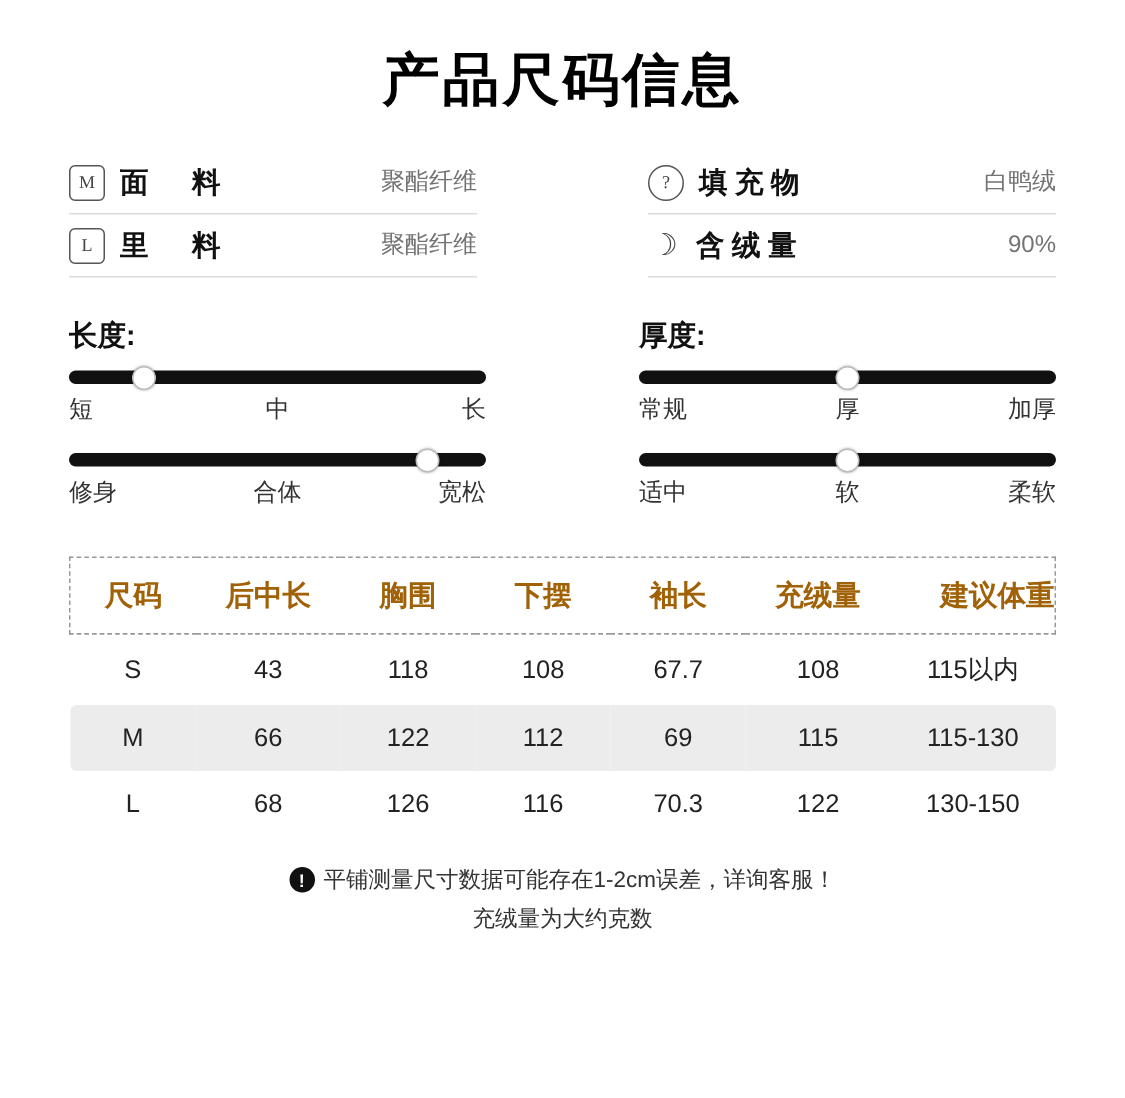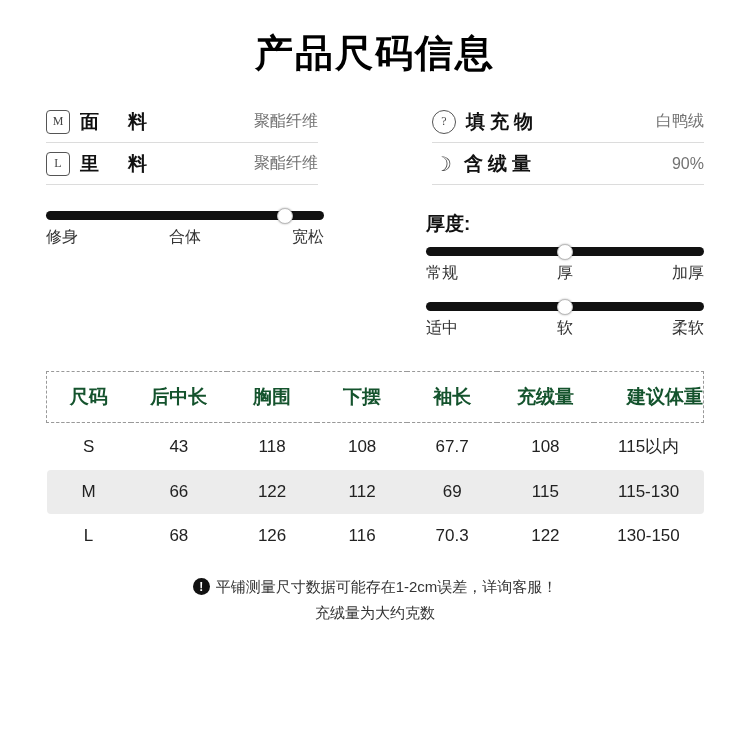--- a/index.html
+++ b/index.html
@@ -137,21 +137,21 @@
     margin: 14px 46px 0 46px;
   }
   .size-table {
     width: 100%;
     border-collapse: collapse;
     table-layout: fixed;
   }
   .size-table thead th {
     font-size: 19px;
     font-weight: bold;
-    color: #14532d;
+    color: #a16207;
     padding: 12px 0 12px 0;
     border-top: 1.5px dashed #999;
     border-bottom: 1.5px dashed #999;
     text-align: center;
   }
   .size-table thead th:first-child {
     border-left: 1.5px dashed #999;
   }
   .size-table thead th:last-child {
     border-right: 1.5px dashed #999;
@@ -236,20 +236,31 @@
         <span class="spec-label">含绒量</span>
         <span class="spec-value">90%</span>
       </div>
     </div>
   </div>
 
   <div class="sliders">
 
     <div class="slider-col">
 
+      <div class="slider-block">
+        <div class="slider-title">长度:</div>
+        <div class="slider-track">
+          <span class="slider-knob" style="left:18%"></span>
+        </div>
+        <div class="slider-ticks">
+          <span>短</span>
+          <span>中</span>
+          <span>长</span>
+        </div>
+      </div>
 
       <div class="slider-block">
         <div class="slider-track">
           <span class="slider-knob" style="left:86%"></span>
         </div>
         <div class="slider-ticks">
           <span>修身</span>
           <span>合体</span>
           <span>宽松</span>
         </div>

